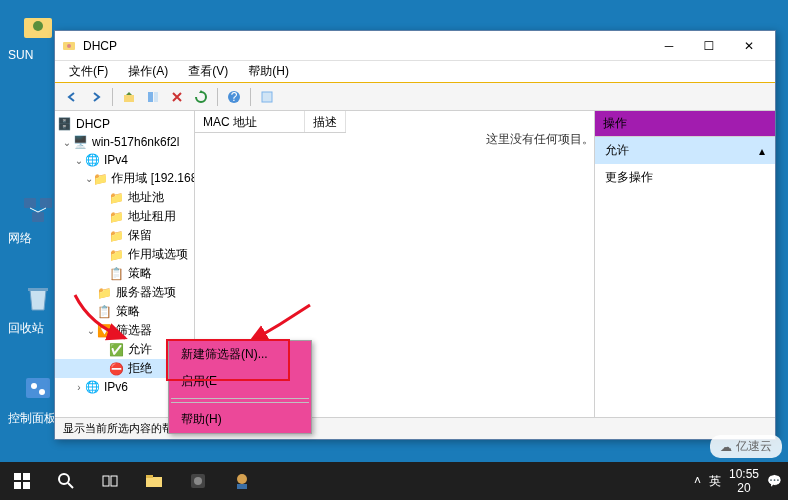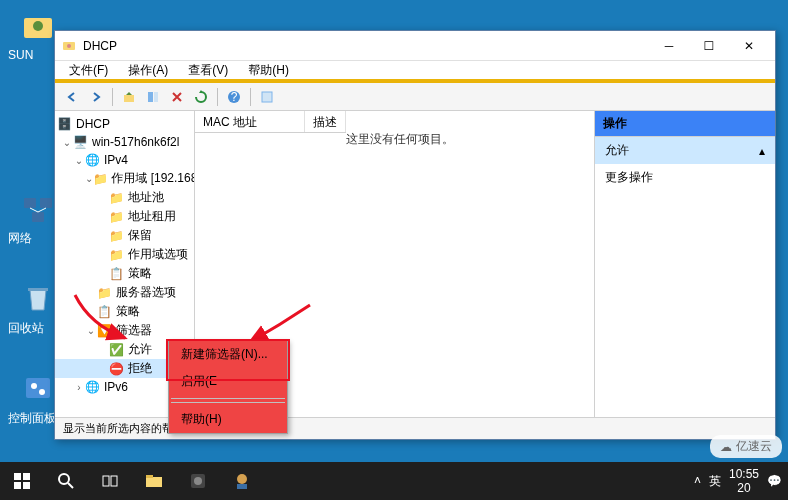--- a/index.html
+++ b/index.html
@@ -11,41 +11,41 @@
 .di-pc{top:100px;left:8px}
 .di-net{top:190px;left:8px}
 .di-bin{top:280px;left:8px}
 .di-ctrl{top:370px;left:8px}
 .window{position:absolute;left:54px;top:30px;width:722px;height:410px;background:#fff;border:1px solid #5c7ea6;box-shadow:2px 2px 8px rgba(0,0,0,.3);display:flex;flex-direction:column}
 .titlebar{height:30px;display:flex;align-items:center;padding:0 6px;border-bottom:1px solid #e0e0e0}
 .titlebar .app-icon{width:16px;height:16px;margin-right:6px}
 .titlebar .title{flex:1;font-size:12px}
 .winbtns{display:flex;gap:0}
 .winbtn{width:40px;height:28px;display:flex;align-items:center;justify-content:center;cursor:pointer}
-.menubar{height:22px;display:flex;align-items:center;padding:0 6px;gap:4px;border-bottom:4px solid #eab308}
+.menubar{height:22px;display:flex;align-items:center;padding:0 6px;gap:4px;border-bottom:1px solid #eab308}
 .menuitem{padding:2px 8px;cursor:pointer}
 .toolbar{height:28px;display:flex;align-items:center;padding:0 6px;gap:2px;border-bottom:1px solid #d0d0d0;background:#f5f5f5}
 .tbtn{width:22px;height:22px;display:flex;align-items:center;justify-content:center;cursor:pointer;border:1px solid transparent}
 .tsep{width:1px;height:18px;background:#c0c0c0;margin:0 3px}
 .body{flex:1;display:flex;overflow:hidden}
 .tree-pane{width:140px;border-right:1px solid #d0d0d0;overflow:auto;padding:4px 0}
 .tree-node{white-space:nowrap;padding:1px 0;cursor:pointer;display:flex;align-items:center}
 .tree-node.sel{background:#cce8ff}
 .tree-node .exp{width:12px;text-align:center;font-size:10px;color:#666}
 .tree-node .nico{width:16px;height:16px;margin-right:3px;display:inline-flex;align-items:center;justify-content:center}
 .list-pane{flex:1;display:flex;flex-direction:row;border-right:1px solid #d0d0d0}
 .list-header{height:22px;display:flex;border-bottom:1px solid #d0d0d0;background:#fff}
 .list-header .col{padding:3px 8px;border-right:1px solid #e0e0e0}
-.list-body{flex:1;display:flex;align-items:flex-start;justify-content:flex-start;padding-top:20px;color:#333}
+.list-body{flex:1;display:flex;align-items:flex-start;justify-content:flex-end;padding-top:20px;color:#333}
 .action-pane{width:180px;display:flex;flex-direction:column}
-.action-header{padding:4px 8px;border-bottom:1px solid #d0d0d0;background:#3b82f6;font-weight:bold}
+.action-header{padding:4px 8px;border-bottom:1px solid #d0d0d0;background:#a21caf;font-weight:normal}
 .action-item{padding:5px 10px;cursor:pointer}
 .action-item.hl{background:#cce8ff;display:flex;justify-content:space-between;align-items:center}
 .statusbar{height:22px;border-top:1px solid #d0d0d0;padding:3px 8px;font-size:11px;background:#f5f5f5}
-.context-menu{position:absolute;left:168px;top:340px;width:120px;background:#ef4444;border:1px solid #a0a0a0;box-shadow:2px 2px 5px rgba(0,0,0,.3);z-index:100}
+.context-menu{position:absolute;left:168px;top:340px;width:144px;background:#ec4899;border:1px solid #a0a0a0;box-shadow:2px 2px 5px rgba(0,0,0,.3);z-index:100}
 .ctx-item{padding:5px 12px;cursor:pointer}
 .ctx-sep{height:1px;background:#c0c0c0;margin:3px 2px}
 .ctx-hl{position:absolute;border:2px solid #e81123;pointer-events:none;z-index:101}
 .arrow{position:absolute;z-index:99;pointer-events:none}
 .taskbar{position:absolute;bottom:0;left:0;right:0;height:38px;background:#1f1f1f;display:flex;align-items:center}
 .tb-left{display:flex;align-items:center;height:100%}
 .tb-btn{width:44px;height:38px;display:flex;align-items:center;justify-content:center;cursor:pointer;color:#fff}
 .tb-right{margin-left:auto;display:flex;align-items:center;height:100%;color:#fff;font-size:11px;padding-right:6px;gap:8px}
 .watermark{position:absolute;right:6px;bottom:42px;background:rgba(255,255,255,.85);border-radius:10px;padding:3px 10px;font-size:11px;color:#666;display:flex;align-items:center;gap:4px}
 svg{display:block}

